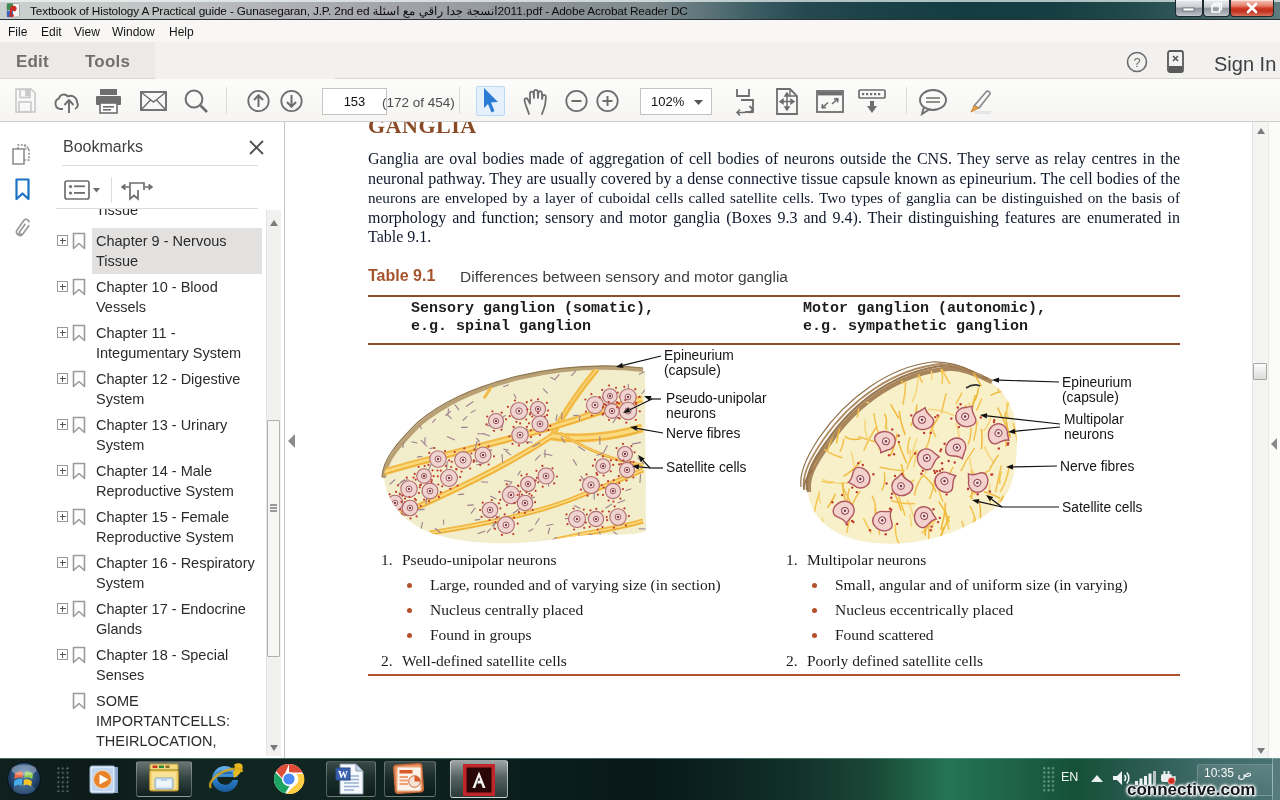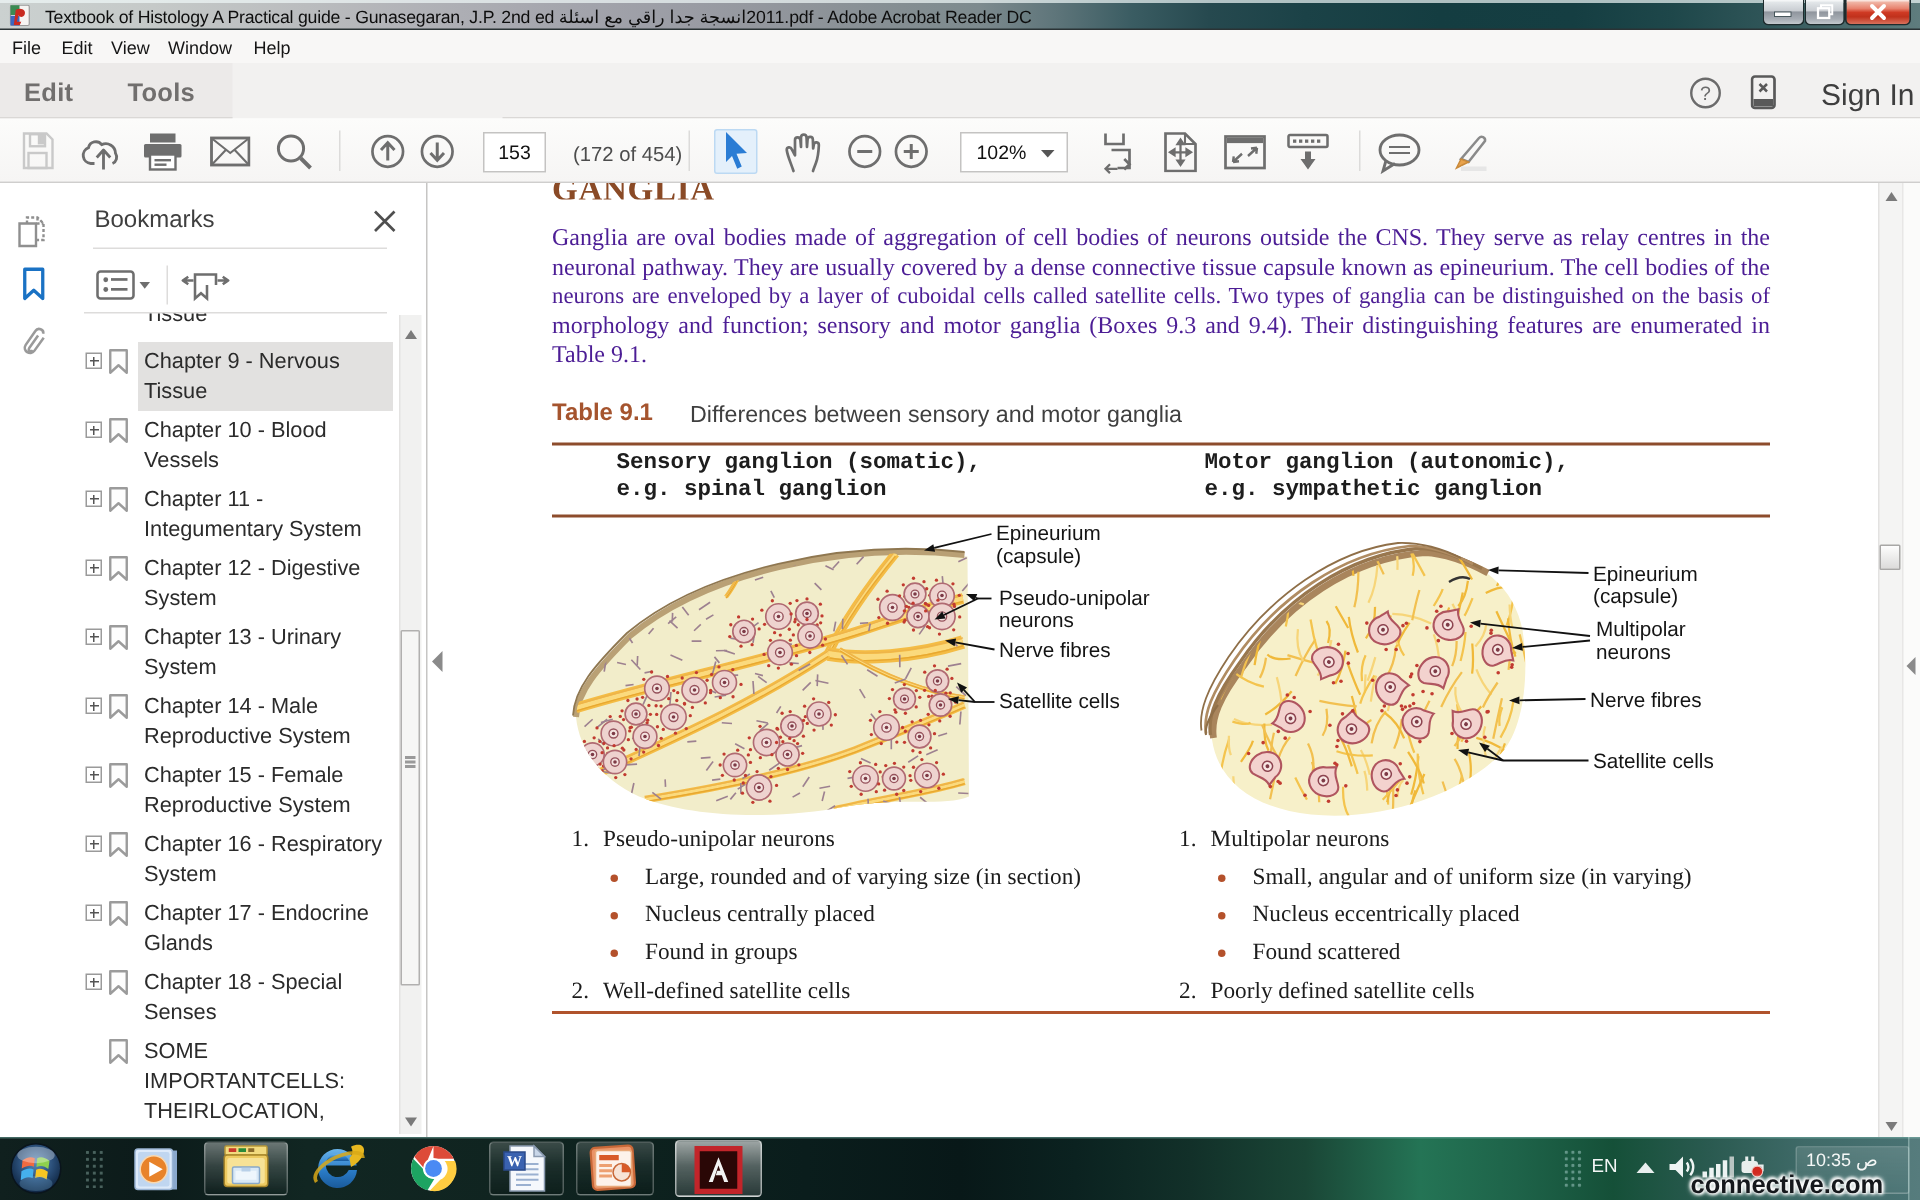--- a/index.html
+++ b/index.html
@@ -18,31 +18,31 @@
 #tabbar{left:0;top:42px;width:1280px;height:37px;background:#f2f1f0}
 #tabbar .lz{position:absolute;left:0;top:0;width:155px;height:37px;background:#eceae9;border-bottom:1px solid #dad8d6}
 #tabbar .rz{position:absolute;left:335px;top:0;width:945px;height:37px;border-bottom:1px solid #dad8d6}
 .tabhd{position:absolute;top:10px;font-size:17px;color:#716f6e;font-weight:bold;letter-spacing:.2px}
 #activetab{position:absolute;left:155px;top:0;width:180px;height:37px;background:#fdfdfd;border:1px solid #cccac8;border-bottom:none}
 #activetab .tt{position:absolute;left:23px;top:11px;font-size:12.5px;color:#3d3d3d}
 #activetab .tx{position:absolute;left:158px;top:11px;font-size:11px;color:#8a8a8a}
 #toolbar{left:0;top:79px;width:1280px;height:43px;background:linear-gradient(#fcfcfb,#f6f5f4);border-bottom:1px solid #cfcecd}
 .tdiv{position:absolute;width:1px;height:27px;background:#dcdbda}
 .ticon{position:absolute;top:88px}
-#pagebox{position:absolute;left:322px;top:88px;width:42px;height:27px;background:#fff;border:1px solid #c4c3c2;font-size:13px;color:#111;text-align:center;line-height:25px}
+#pagebox{position:absolute;left:322px;top:88px;width:65px;height:27px;background:#fff;border:1px solid #c4c3c2;font-size:13px;color:#111;text-align:center;line-height:25px}
 #pagecount{position:absolute;left:382px;top:95px;font-size:13.5px;color:#4c4c4c}
 #zoombox{position:absolute;left:640px;top:88px;width:72px;height:27px;background:#fff;border:1px solid #c4c3c2}
 #zoombox .zt{position:absolute;left:10px;top:5px;font-size:13px;color:#111}
 #cursorbg{position:absolute;left:476px;top:86px;width:29px;height:30px;background:#e4f0fb;border:1px solid #bcd9f3;border-radius:2px}
 #taskbar{left:0;top:758px;width:1280px;height:42px;
  background:linear-gradient(90deg,#10201e 0%,#0c1b1a 8%,#112622 16%,#102420 26%,#0d211e 34%,#0a1d1c 42%,#081818 50%,#0b2220 56%,#123029 62%,#1a4636 68%,#247455 74%,#1e6349 79%,#155038 84%,#2a5a50 89%,#3f6a68 94%,#4a7374 100%)}
 #taskbar::before{content:"";position:absolute;left:0;top:0;width:100%;height:1px;background:rgba(120,180,170,.5)}
 .tbtn{position:absolute;top:761px;height:36px;border:1px solid rgba(255,255,255,.28);border-radius:3px;background:linear-gradient(rgba(255,255,255,.18),rgba(255,255,255,.05) 45%,rgba(0,0,0,.12))}
 .serif{font-family:Liberation Mono, monospace}
-.pline{position:absolute;left:368px;width:812px;font-family:"Liberation Serif",serif;font-size:16px;color:#4c1d95;height:20px}
+.pline{position:absolute;left:368px;width:812px;font-family:"Liberation Serif",serif;font-size:16px;color:#0f172a;height:20px}
 .jus{text-align:justify;text-align-last:justify;word-spacing:-0.5px}
 .brule{position:absolute;left:368px;width:812px;height:1px;background:#8d4c2c}
 .lbl{position:absolute;font-size:13.8px;color:#141414;line-height:14.5px}
 .lst{position:absolute;font-family:"Liberation Serif",serif;font-size:15.5px;color:#1c1c1c}
 .bdot{position:absolute;width:5px;height:5px;border-radius:50%;background:#b4512b}
 .bmitem{position:absolute;font-size:14.5px;color:#2b2b2b;line-height:20px}
 .expander{position:absolute;left:57px;width:11px;height:11px;border:1px solid #9a9a9a;background:#fff}
 .expander::before{content:"";position:absolute;left:1.5px;top:4px;width:6px;height:1px;background:#555}
 .expander::after{content:"";position:absolute;left:4px;top:1.5px;width:1px;height:6px;background:#555}
 </style></head><body>

